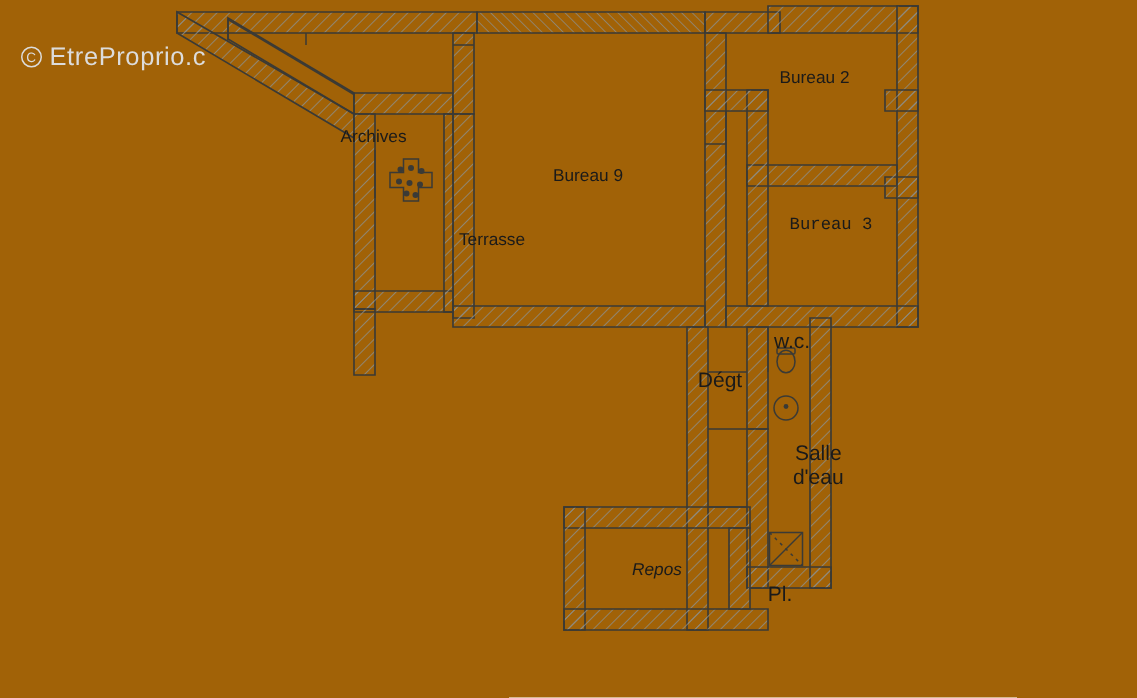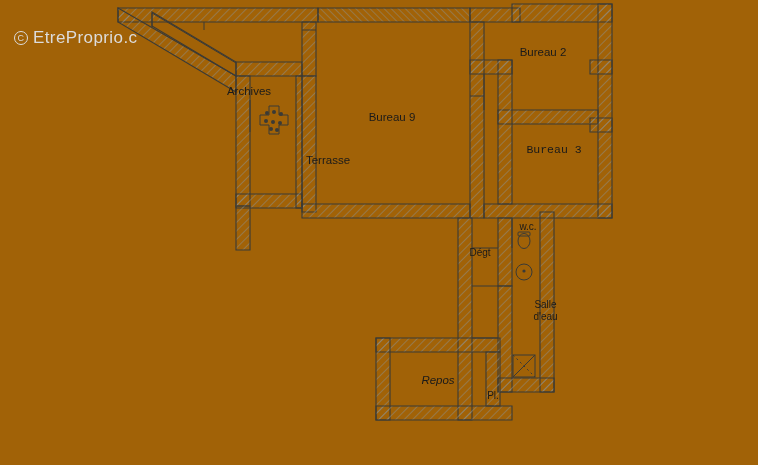--- a/index.html
+++ b/index.html
@@ -47,21 +47,21 @@
   .room-label {
     position: absolute;
     font-size: 11.5px;
     color: #1a1a1a;
     text-align: center;
     line-height: 1.15;
     white-space: pre;
     transform: translate(-50%, -50%);
     user-select: none;
   }
-  .room-label.small { font-size: 10px; }
+  .room-label.small { font-size: 14px; }
 </style>
 </head>
 <body>
 
 <div id="canvas">
 
   <svg width="758" height="465" viewBox="0 0 758 465">
     <defs>
       <pattern id="hatch" width="6" height="6" patternTransform="rotate(45)" patternUnits="userSpaceOnUse">
         <line x1="0" y1="0" x2="0" y2="6" stroke="#8d8d86" stroke-width="1.1"></line>
@@ -197,15 +197,15 @@
   <div class="room-label" style="left:249px; top:45px;margin-top:47px;">Archives</div>
   <div class="room-label" style="left:392px; top:118px;">Bureau 9</div>
   <div class="room-label" style="left:543px; top:53px;">Bureau 2</div>
   <div class="room-label" style="left:554px; top:150px;font-family:Liberation Mono, monospace;">Bureau 3</div>
   <div class="room-label" style="left:280px; top:161px;margin-left:48px;">Terrasse</div>
   <div class="room-label small" style="left:528px; top:227px;">w.c.</div>
   <div class="room-label small" style="left:480px; top:253px;">Dégt</div>
   <div class="room-label small" style="left:524px; top:310px;padding-left:43px;">Salle
 d'eau</div>
   <div class="room-label" style="left:438px; top:381px;font-style:italic;">Repos</div>
-  <div class="room-label small" style="left:493px; top:396px;">Pl.</div>
+  <div class="room-label small" style="left:520px; top:396px;">Pl.</div>
 
 </div>
 
 </body></html>

